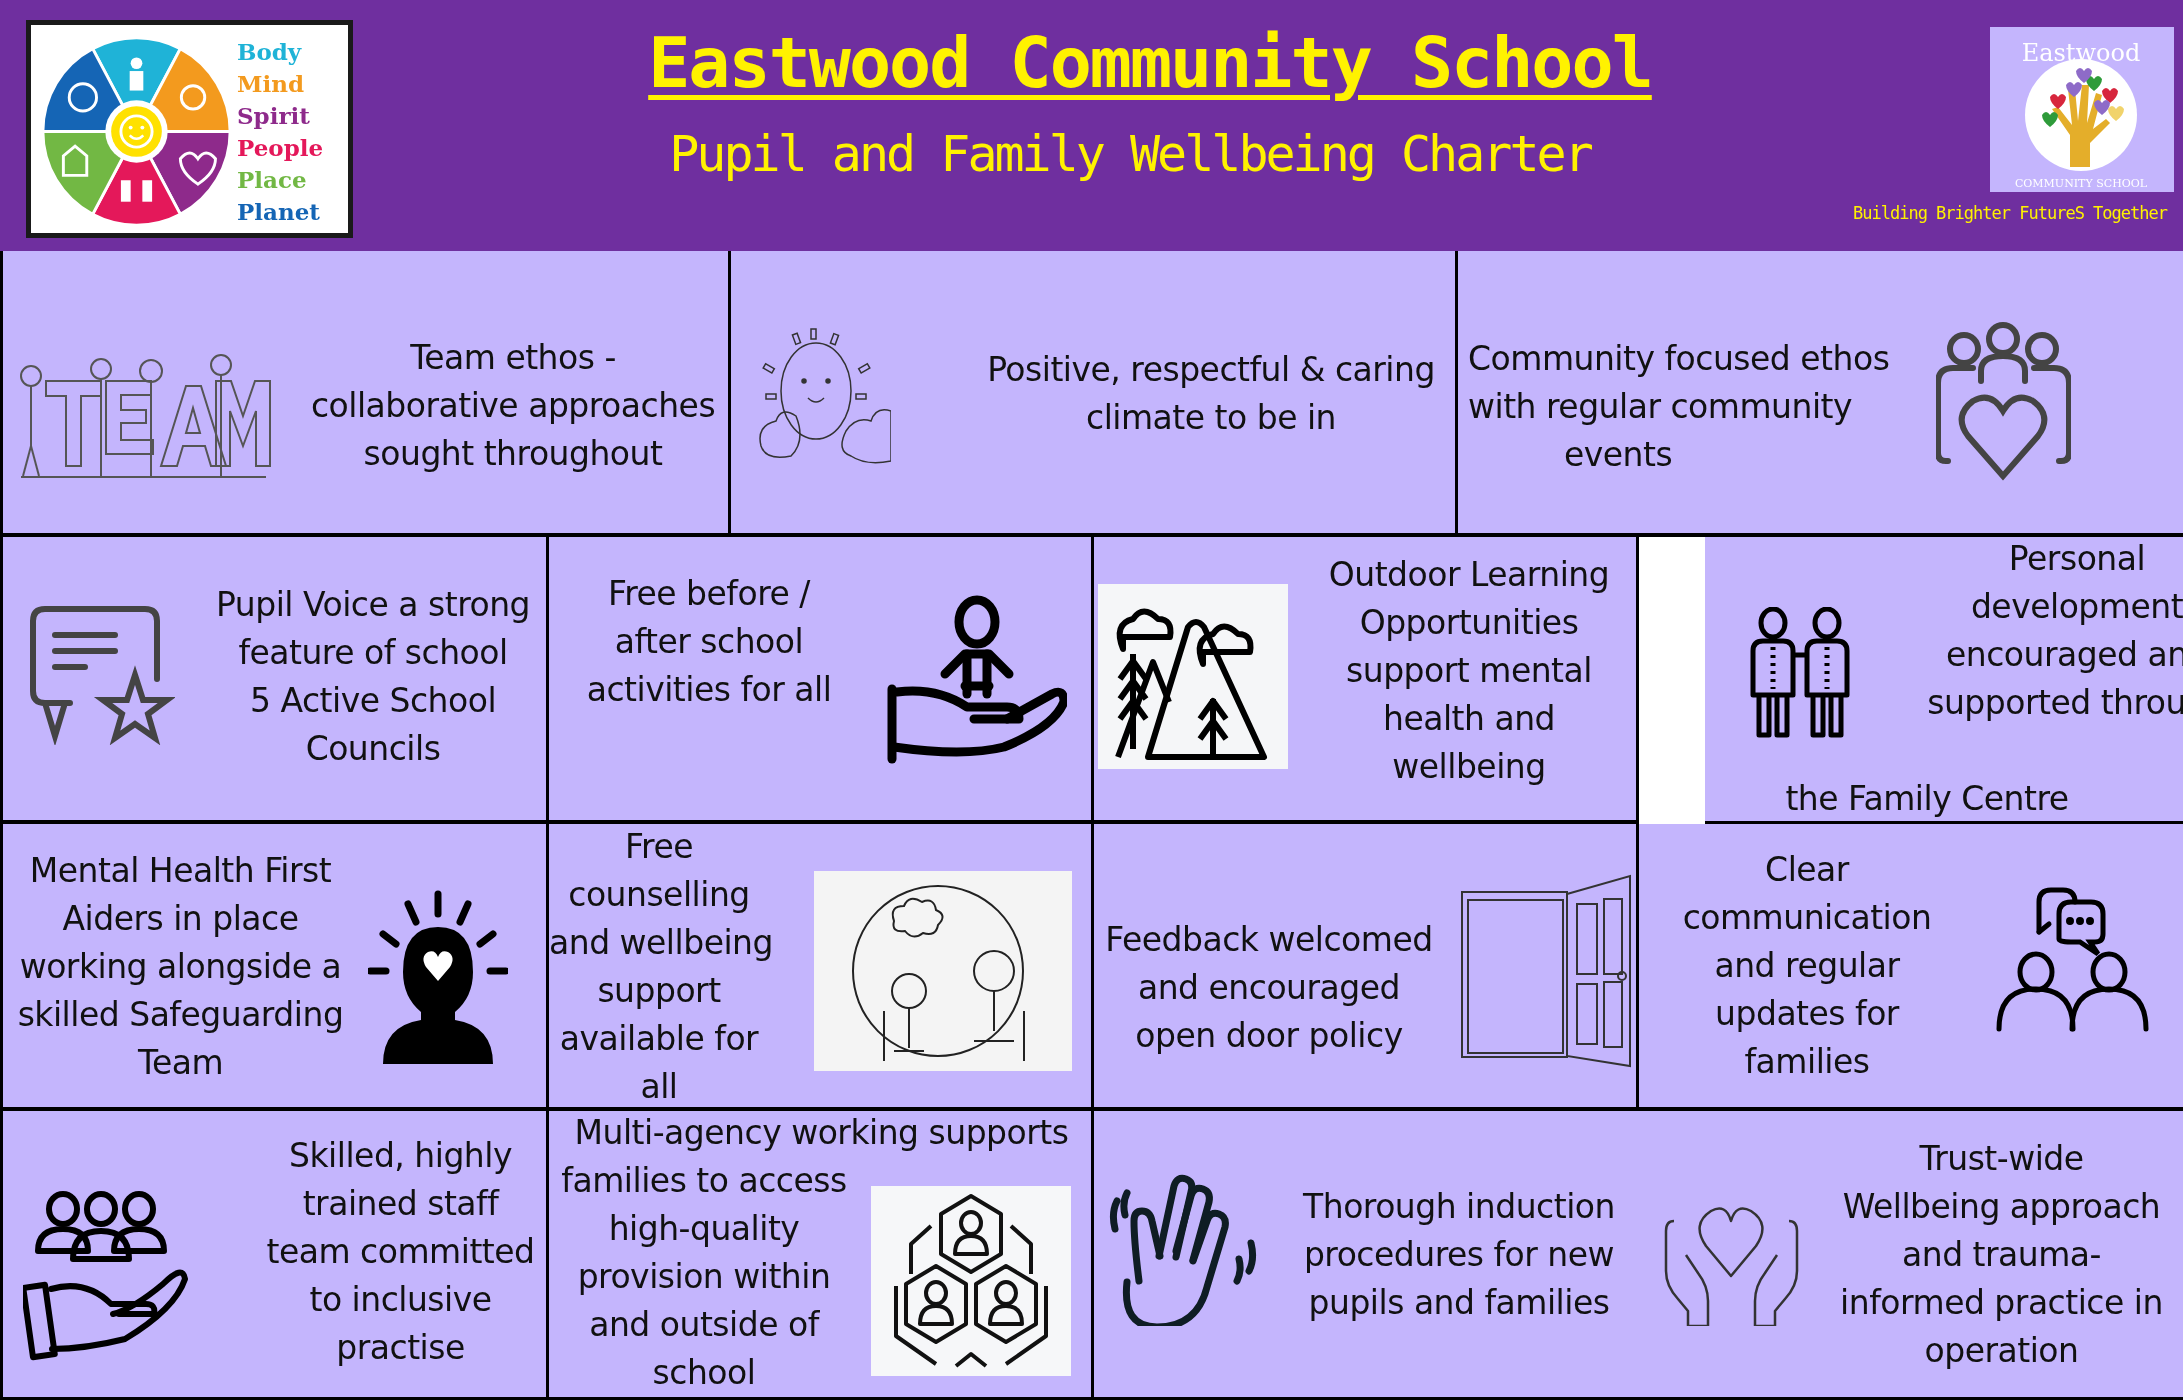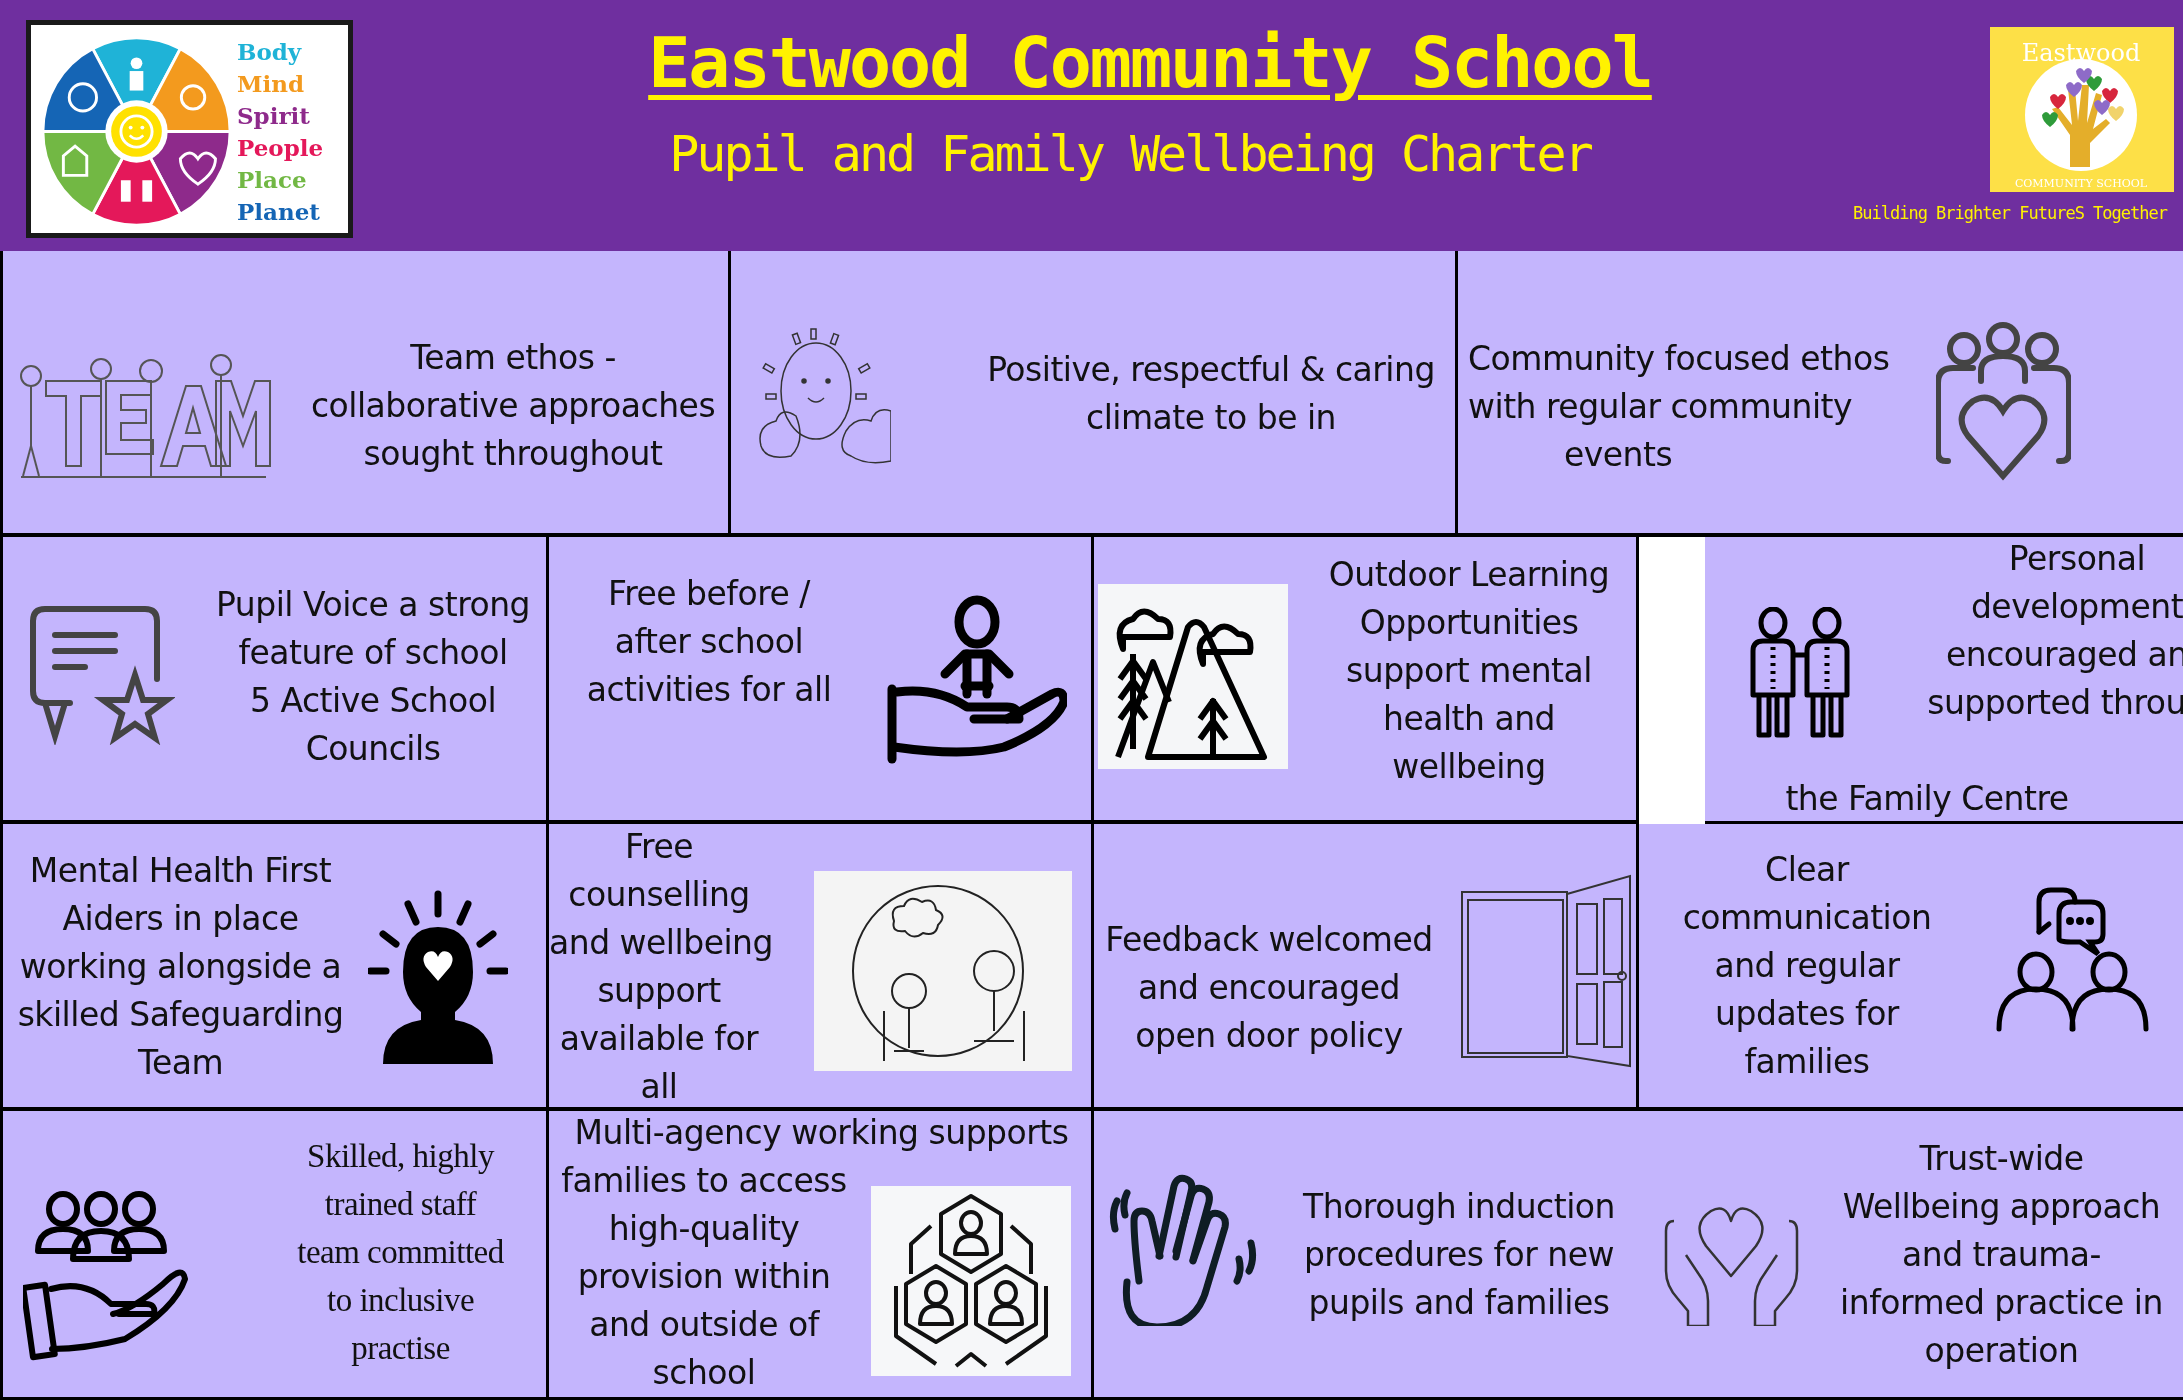--- a/index.html
+++ b/index.html
@@ -12,21 +12,21 @@
   .wheel-logo svg { position: absolute; left: 8px; top: 9px; }
   .wheel-words { position: absolute; left: 206px; top: 11px; font-family: "DejaVu Serif", serif; font-weight: bold; font-size: 23px; line-height: 32px; }
   .wheel-words div { white-space: nowrap; }
 
   .title-1 { position: absolute; left: 600px; top: 22px; width: 1100px; text-align: center; color: #FFF200;
              font-family: "DejaVu Sans Mono", monospace; font-weight: bold; font-size: 70px; letter-spacing: -2px; }
   .title-1 span { text-decoration: underline; text-decoration-thickness: 5px; text-underline-offset: 8px; }
   .title-2 { position: absolute; left: 380px; top: 125px; width: 1500px; text-align: center; color: #FFF200;
              font-family: "DejaVu Sans Mono", monospace; font-size: 50px; letter-spacing: -3px; }
 
-  .school-logo { position: absolute; left: 1990px; top: 27px; width: 184px; height: 165px; background: #fde047; }
+  .school-logo { position: absolute; left: 1990px; top: 27px; width: 184px; height: 165px; background: #c4b5fd; }
   .school-logo svg { position: absolute; left: 0; top: 0; }
   .tagline { position: absolute; left: 1840px; top: 203px; width: 340px; text-align: center; color: #FFF200;
              font-family: "DejaVu Sans Mono", monospace; font-size: 17px; letter-spacing: -1px; white-space: nowrap; }
 
   
   .grid { position: absolute; left: 0; top: 251px; width: 2183px; height: 1149px; border-left: 3px solid #000; border-right: 3px solid #000; }
   .cell { position: absolute; border-right: 3px solid #000; border-bottom: 4px solid #000; background: #c4b5fd; overflow: hidden; }
   .cell.last { border-right: none; }
   .cell .txt { position: absolute; text-align: center; font-family: "DejaVu Sans", sans-serif; font-size: 33px; line-height: 48px; color: #111; letter-spacing: -0.5px; }
   .cell .ico { position: absolute; }
@@ -347,21 +347,21 @@
         <ellipse cx="40" cy="18" rx="14" ry="15"></ellipse>
           <ellipse cx="78" cy="18" rx="14" ry="15"></ellipse>
           <ellipse cx="116" cy="18" rx="14" ry="15"></ellipse>
         <path d="M15,60 q0,-22 25,-22 q25,0 25,22 z"></path>
         <path d="M50,68 q0,-28 28,-28 q28,0 28,28 z"></path>
         <path d="M91,60 q0,-22 25,-22 q25,0 25,22 z"></path>
         <rect x="5" y="95" width="22" height="70" transform="rotate(-8 16 130)"></rect>
         <path d="M28,98 q35,-10 60,15 h35 q10,0 8,10 h-35 M90,123 q20,-5 50,-30 q20,-20 22,-5 q-10,30 -60,60 q-40,10 -73,10"></path>
       </g>
     </svg>
-    <div class="txt" style="left:240px;top:21px;width:315px;font-family:Liberation Serif, serif;">
+    <div class="txt" style="left:240px;top:21px;width:315px;">
       <span class="ln">Skilled, highly</span>
       <span class="ln">trained staff</span>
       <span class="ln">team committed</span>
       <span class="ln">to inclusive</span>
       <span class="ln">practise</span>
     </div>
   </div>
 
   <div class="cell" style="left:546px;top:860px;width:545px;height:289px;border-bottom:3px solid #000;">
     <div class="txt" style="left:0;top:-2px;width:545px;">

